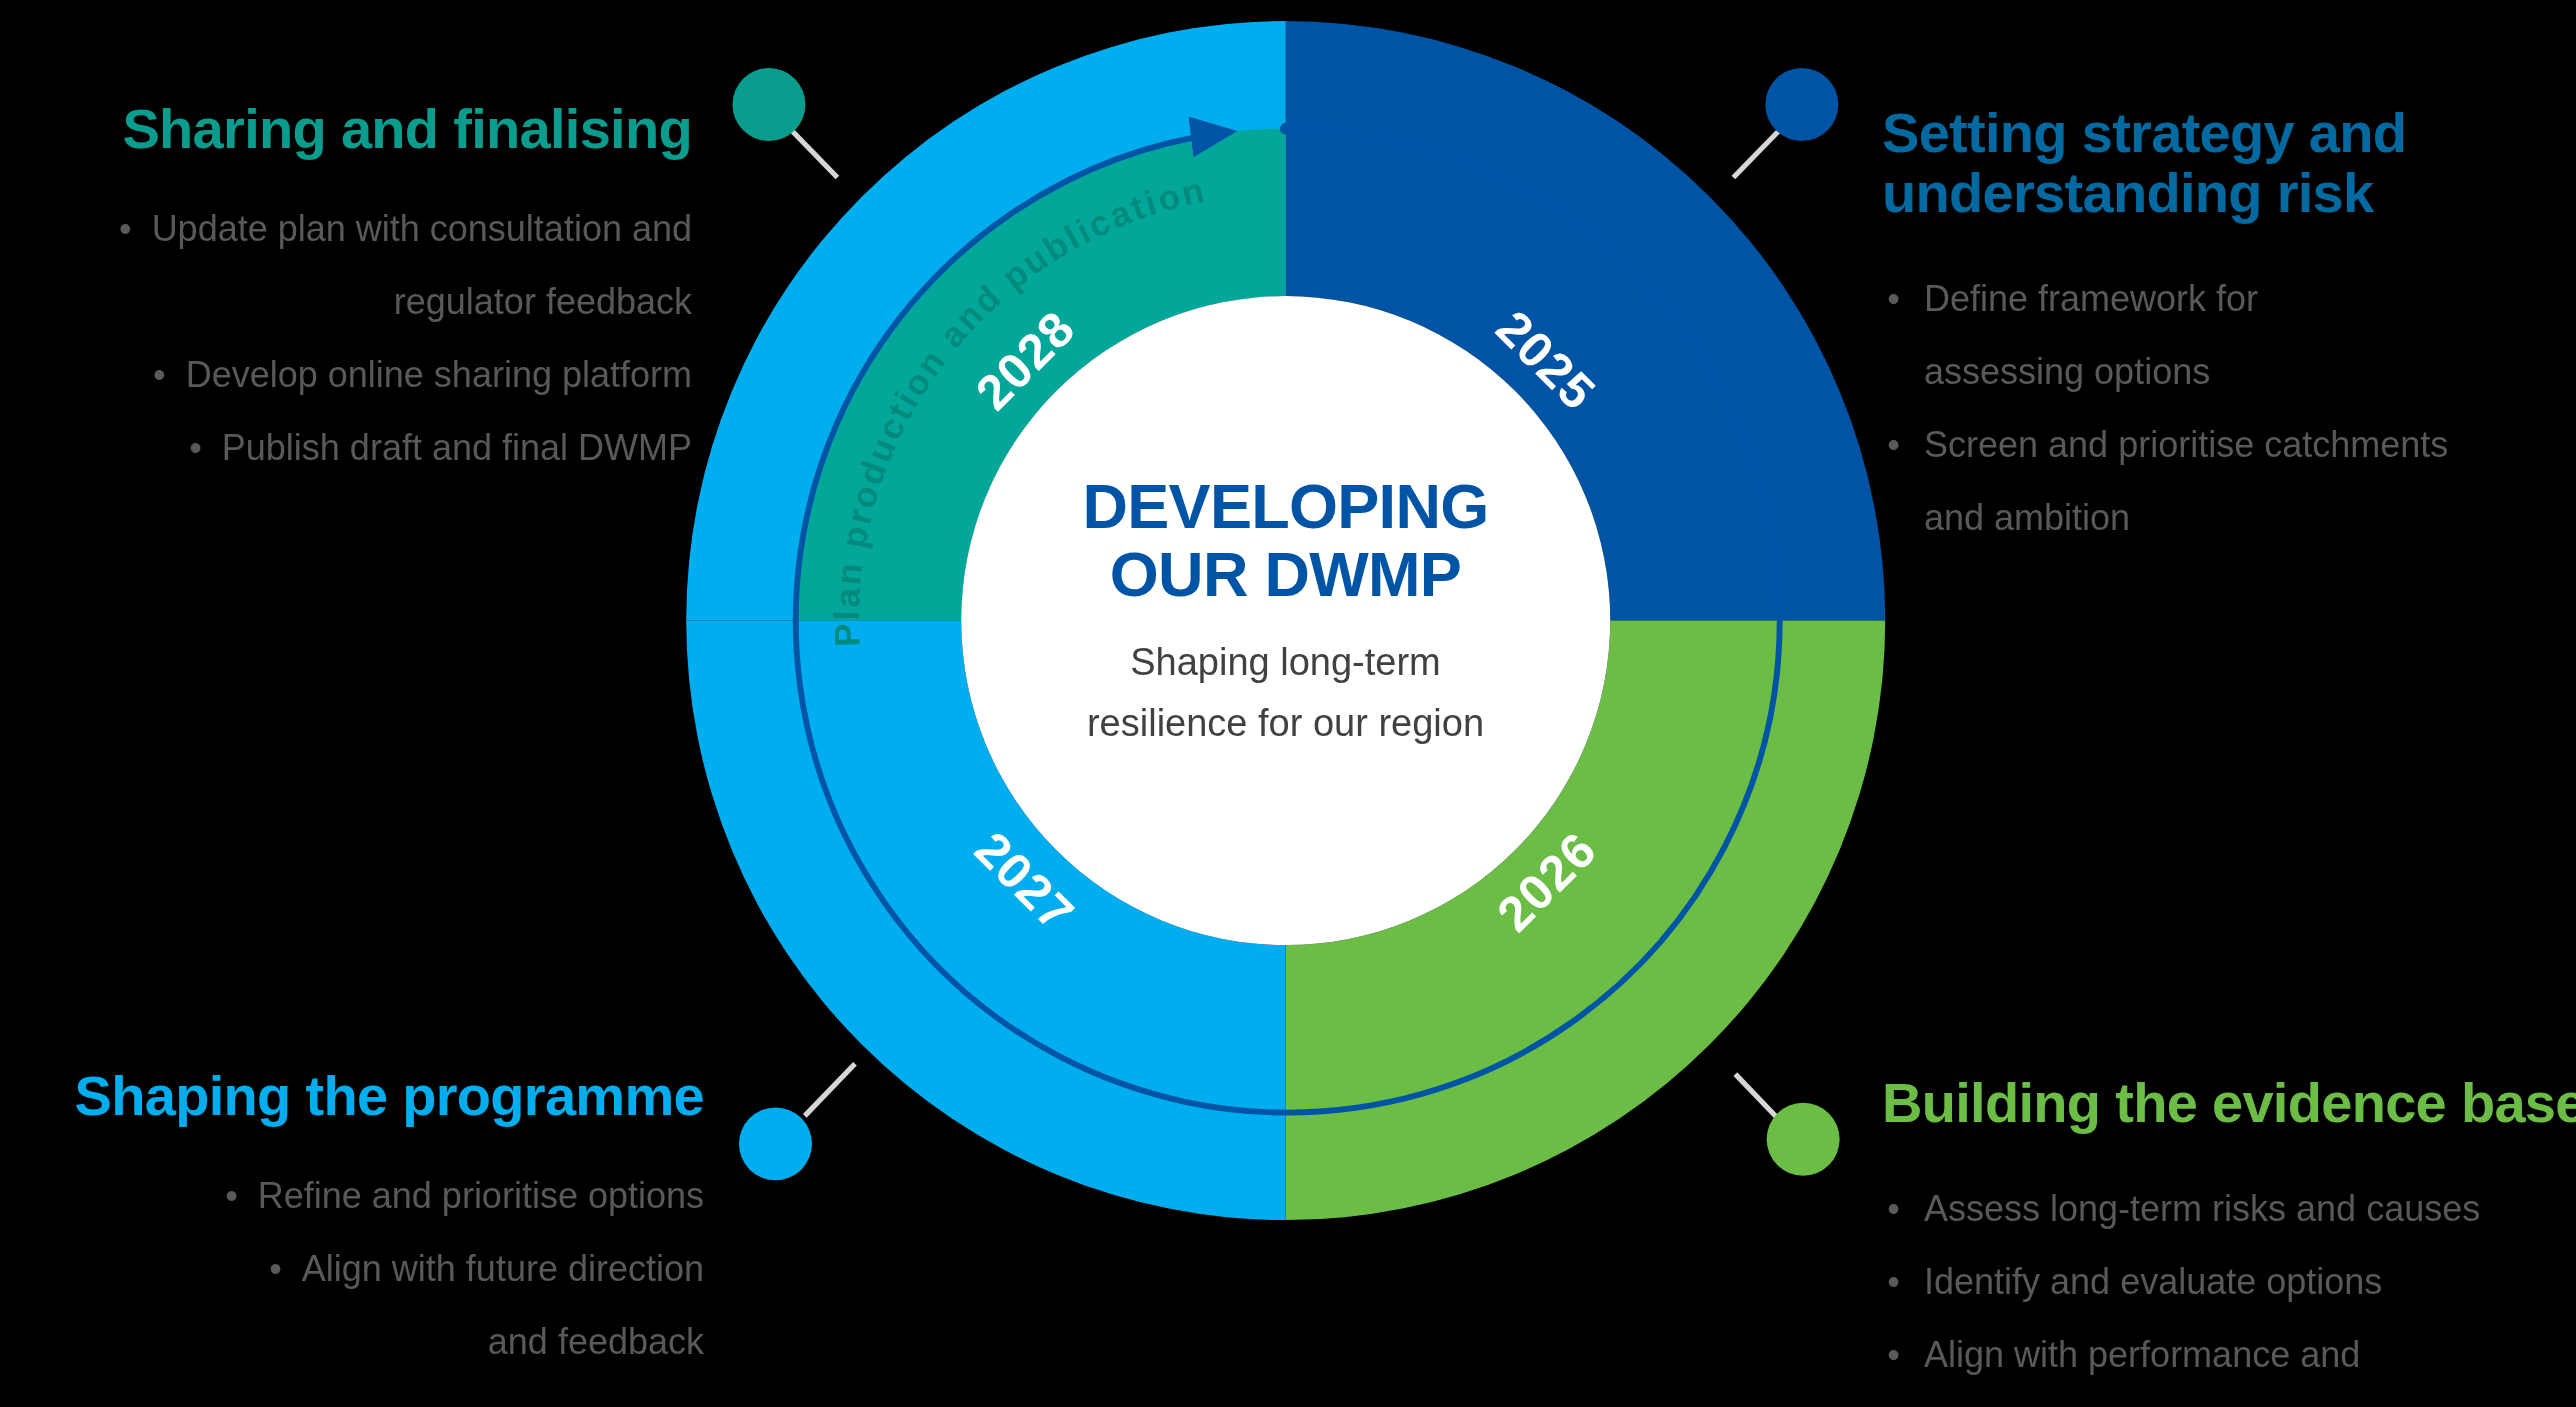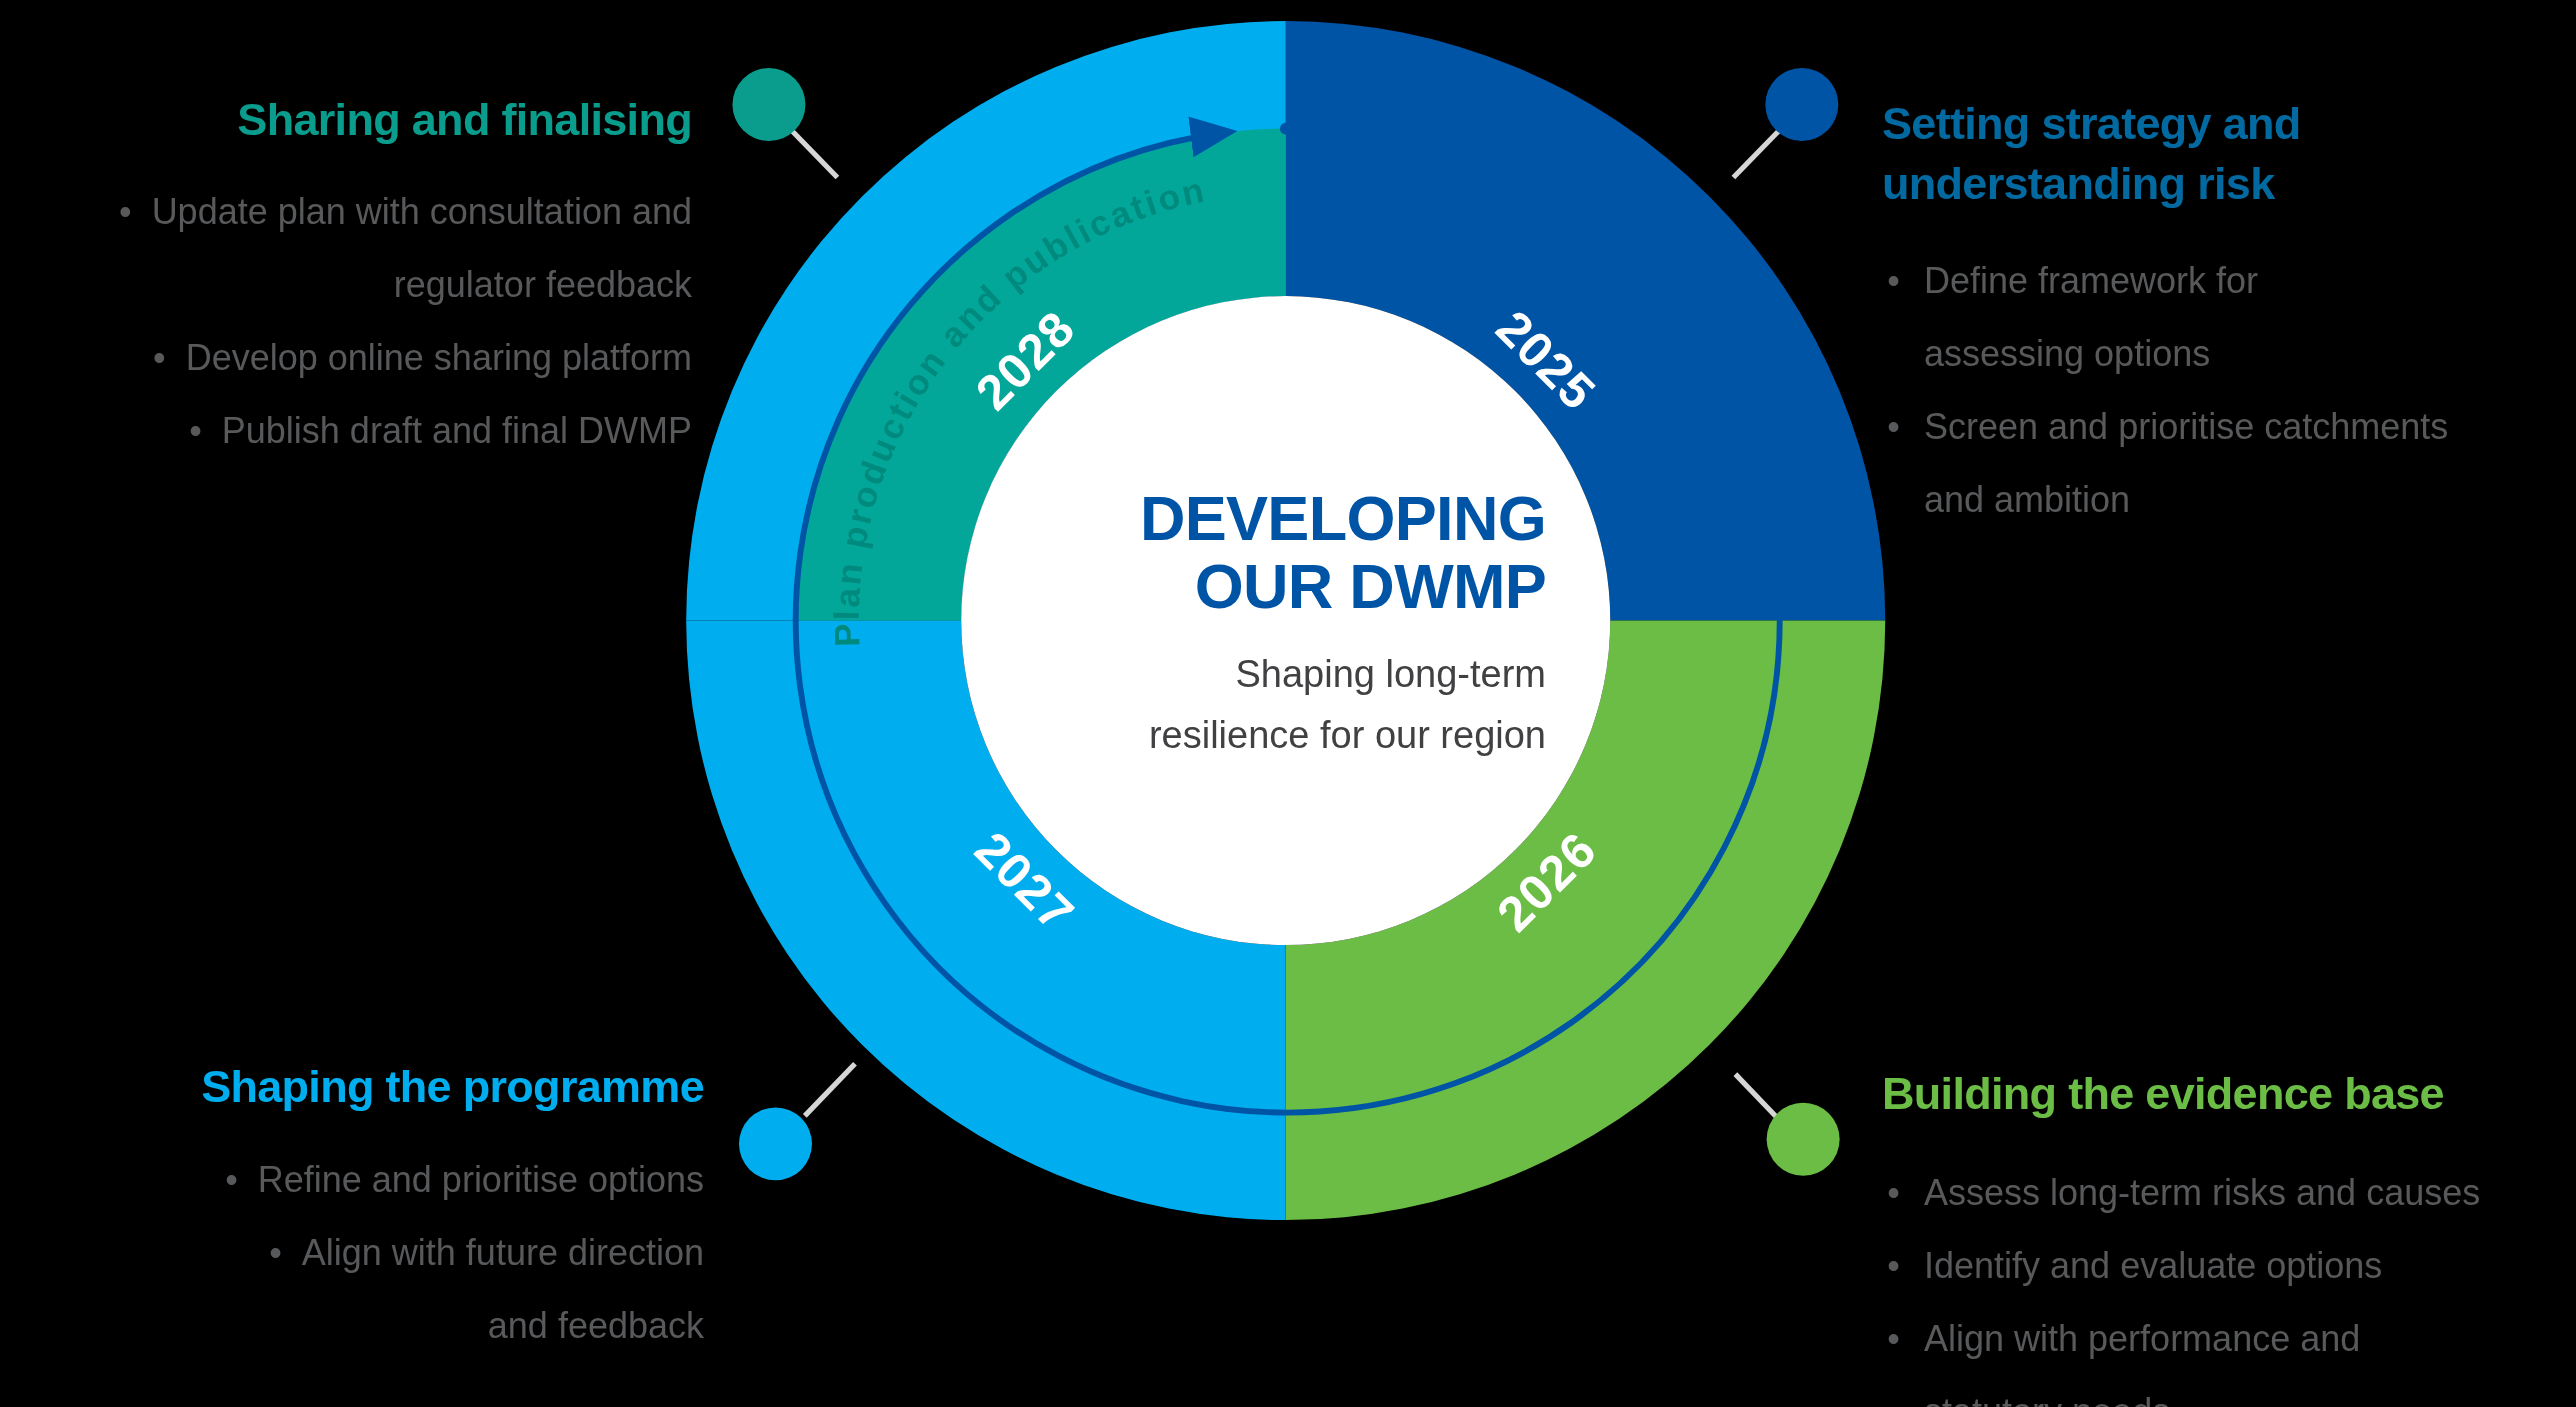--- a/index.html
+++ b/index.html
@@ -3,21 +3,21 @@
 <meta charset="utf-8">
 <style>
   html,body{margin:0;padding:0;background:#000;}
   #canvas{position:relative;width:2576px;height:1408px;background:#000;overflow:hidden;
           font-family:"Liberation Sans","DejaVu Sans",sans-serif;}
   #wheel{position:absolute;left:0;top:0;}
   svg text{font-family:"Liberation Sans","DejaVu Sans",sans-serif;font-weight:bold;}
 
   
   .block{position:absolute;color:#58595B;}
-  .hd{font-weight:bold;font-size:45px;line-height:48px;letter-spacing:-0.7px;white-space:nowrap;}
+  .hd{font-weight:bold;font-size:56px;line-height:48px;letter-spacing:-0.7px;white-space:nowrap;}
   .tr .hd .hline,.br .hd .hline{line-height:60px;}
   .items{margin-top:39px;}
   .line{font-size:36px;line-height:57px;white-space:nowrap;font-weight:normal;margin-top:16px;}
   
   .tl,.bl{text-align:right;}
   .tl .line.first::before,.bl .line.first::before{content:"\2022\00a0\00a0";color:#58595B;}
   
   .tr,.br{text-align:left;}
   .tr .line,.br .line{padding-left:42px;}
   .tr .line.first,.br .line.first{padding-left:0;}
@@ -30,21 +30,21 @@
   .tr .hd{color:#0369a1;}
   .tr .items{margin-top:31px;}
   .bl{left:0px;top:1026px;width:704px;}
   .bl .hd{color:#00AEEF;}
   .bl .items{margin-top:40px;}
   .br{left:1882px;top:1027px;width:684px;}
   .br .hd{color:#6BBD45;}
   .br .items{margin-top:40px;}
 
   
-  .center-text{position:absolute;left:1025px;top:484px;width:521px;text-align:right;}
+  .center-text{position:absolute;left:1025px;top:472px;width:521px;text-align:center;}
   .ct-title{font-size:63px;font-weight:bold;line-height:68px;color:#0054A6;letter-spacing:-0.7px;white-space:nowrap;}
   .ct-sub{margin-top:23.5px;font-size:38px;line-height:61px;color:#414042;white-space:nowrap;}
 </style>
 </head>
 <body>
 
 <div id="canvas">
 
   <svg id="wheel" width="2576" height="1408" viewBox="0 0 3953 2160">
     <defs>

